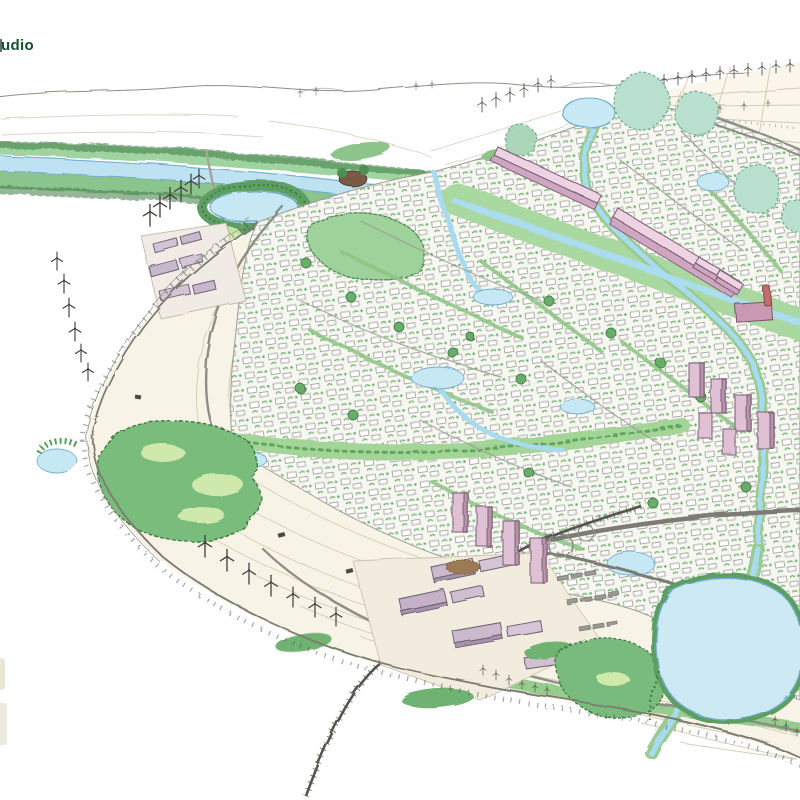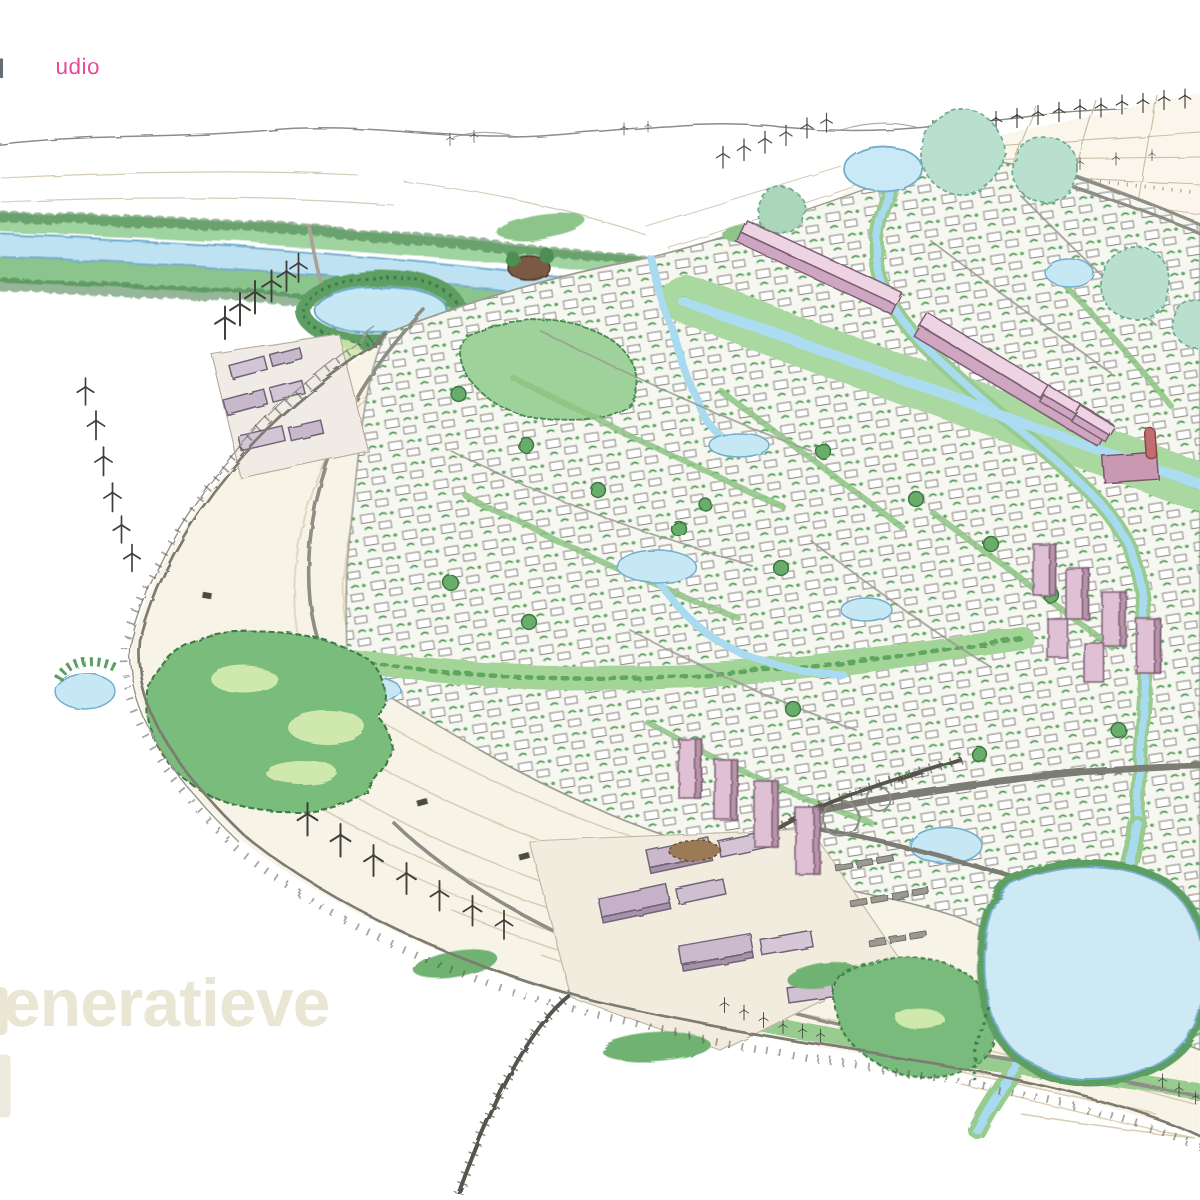--- a/index.html
+++ b/index.html
@@ -1,20 +1,20 @@
 <!DOCTYPE html>
 <html><head>
 <meta charset="utf-8">
 <style>
   html,body{margin:0;padding:0;background:#ffffff;}
   .stage{position:relative;width:800px;height:800px;overflow:hidden;background:#ffffff;
          font-family:"Liberation Sans", sans-serif;}
   .stage svg{position:absolute;left:0;top:0;}
-  .logo{position:absolute;left:1px;top:37px;font-size:15px;font-weight:400;
-        color:#ec4899;letter-spacing:.3px;line-height:1;margin-left:36px;}
+  .logo{position:absolute;left:1px;top:37px;font-size:15px;font-weight:700;
+        color:#14532d;letter-spacing:.3px;line-height:1;}
   .logo-sliver{position:absolute;left:0;top:39px;width:2px;height:13px;background:#4b545b;opacity:.85;}
   .big-title{position:absolute;left:2px;top:646px;font-size:45px;font-weight:bold;
         color:#e9e6d4;letter-spacing:-.5px;line-height:1;white-space:nowrap;}
   .title-glyph-sliver{position:absolute;left:-3px;top:658px;width:8px;height:32px;
         border-radius:4px;background:#e9e6d4;}
   .title-second-line-sliver{position:absolute;left:0;top:703px;width:7px;height:42px;
         background:#eceadd;border-radius:0 3px 3px 0;}
 </style>
 </head>
 <body>
@@ -387,16 +387,15 @@
         <use href="#wt" transform="translate(547,695) scale(.5)"></use>
     <use href="#wt" transform="translate(775,725) scale(.5)"></use>
         <use href="#wt" transform="translate(786,731) scale(.5)"></use>
     <use href="#wt" transform="translate(797,736) scale(.45)"></use>
   </g>
 </svg>
 
 <div class="logo-sliver"></div>
 <div class="logo">udio</div>
 <div class="title-glyph-sliver"></div>
-<div class="big-title">eneratieve</div>
 <div class="title-second-line-sliver"></div>
 
 </div>
 
 </body></html>

